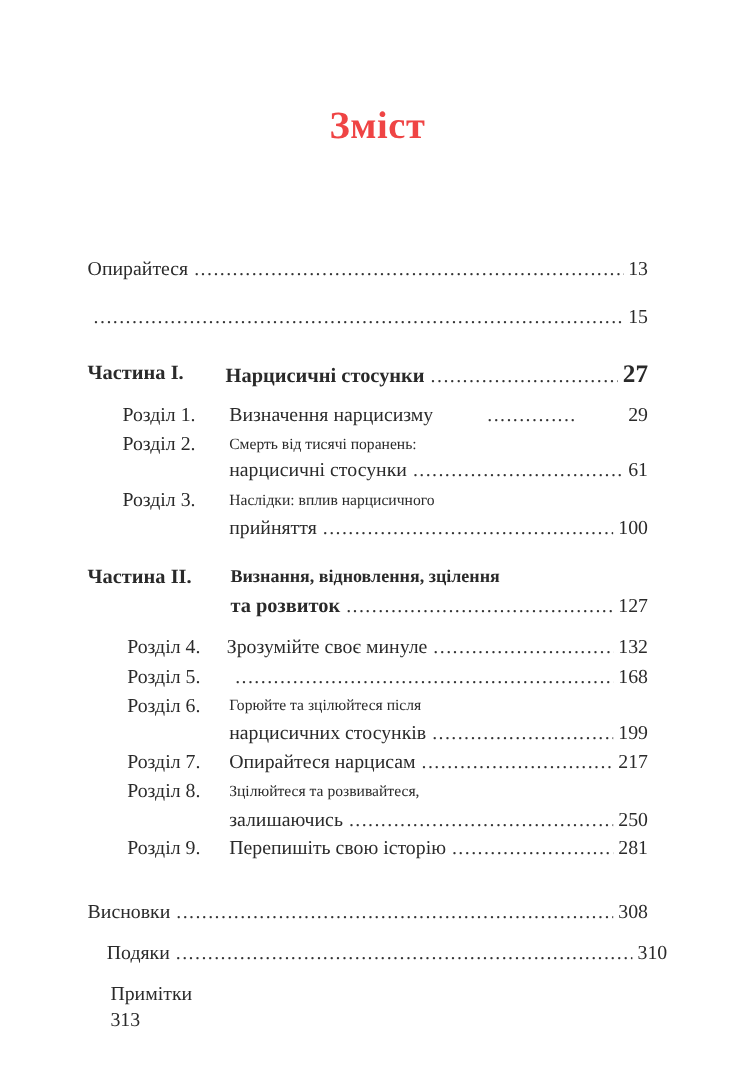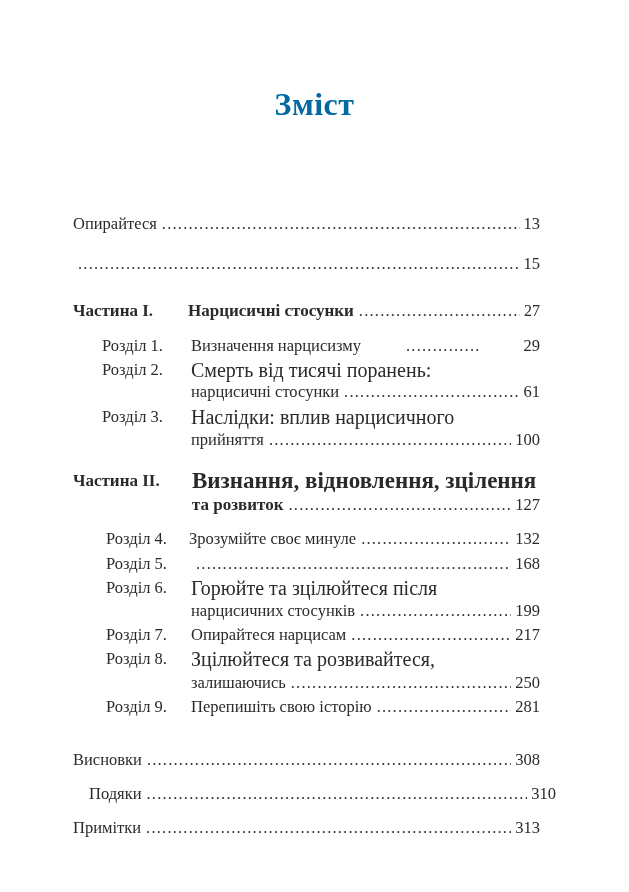--- a/index.html
+++ b/index.html
@@ -3,41 +3,41 @@
   <meta charset="utf-8">
   <style>
     html, body { margin: 0; padding: 0; background: #ffffff; }
     body {
       width: 629px; height: 892px; position: relative; overflow: hidden;
       font-family: "Liberation Serif", "DejaVu Serif", serif;
       color: #2a2a2a;
     }
     .title {
       position: absolute; left: 0; width: 629px; top: 86px;
-      text-align: center; font-size: 32px; font-weight: bold; color: #0369a1;
+      text-align: center; font-size: 32px; font-weight: bold; color: #ef4444;
       letter-spacing: 0.5px;
     }
     .row {
       position: absolute; height: 22px; font-size: 16.5px; line-height: 22px;
       display: flex; align-items: baseline; white-space: nowrap;
     }
     .row .text { flex: 0 0 auto; }
     .row .leader {
       flex: 1 1 auto; overflow: hidden; margin: 0 4px 0 5px;
       letter-spacing: 1.2px; color: #333;
     }
     .row .leader::before {
       content: "................................................................................................................................................................";
     }
     .row .page { flex: 0 0 auto; text-align: right; }
     .part .text, .part .label { font-weight: bold; font-size: 17px; }
     .label { position: absolute; font-size: 16.5px; line-height: 22px; white-space: nowrap; }
     .part-label { font-weight: bold; font-size: 17px; }
-    .cont { position: absolute; font-size: 20px; line-height: 22px; white-space: nowrap; }
-    .cont.bold { font-weight: bold; font-size: 23px; }
+    .cont { position: absolute; font-size: 13px; line-height: 22px; white-space: nowrap; }
+    .cont.bold { font-weight: bold; font-size: 15px; }
   </style>
 </head>
 <body>
 
 <div class="title">Зміст</div>
 
 <div>
 
   <div class="row" style="left:73px; width:467px; top:213px;">
     <span class="text">Опирайтеся</span>
@@ -46,21 +46,21 @@
   </div>
   <div class="row" style="left:73px; width:467px; top:253px;">
     <span class="leader"></span>
     <span class="page">15</span>
   </div>
 
   <span class="label part-label" style="left:73px; top:300px;">Частина І.</span>
   <div class="row part" style="left:188px; width:352px; top:300px;">
     <span class="text">Нарцисичні стосунки</span>
     <span class="leader"></span>
-    <span class="page" style="font-weight:normal;font-size:16px;">27</span>
+    <span class="page" style="font-weight:bold;font-size:21px;">27</span>
   </div>
 
   <span class="label" style="left:102px; top:335px;">Розділ 1.</span>
   <div class="row" style="left:191px; width:349px; top:335px;gap:40px;">
     <span class="text">Визначення нарцисизму</span>
     <span class="leader"></span>
     <span class="page">29</span>
   </div>
 
   <span class="label" style="left:102px; top:359px;">Розділ 2.</span>
@@ -133,19 +133,19 @@
   <div class="row" style="left:73px; width:467px; top:749px;">
     <span class="text">Висновки</span>
     <span class="leader"></span>
     <span class="page">308</span>
   </div>
   <div class="row" style="left:89px; width:467px; top:783px;">
     <span class="text">Подяки</span>
     <span class="leader"></span>
     <span class="page">310</span>
   </div>
-  <div class="row" style="left:73px; width:467px; top:817px;">
+  <div class="row" style="left:87px; width:467px; top:817px;flex-direction:column;">
     <span class="text">Примітки</span>
     <span class="leader"></span>
     <span class="page">313</span>
   </div>
 
 </div>
 
 </body></html>

